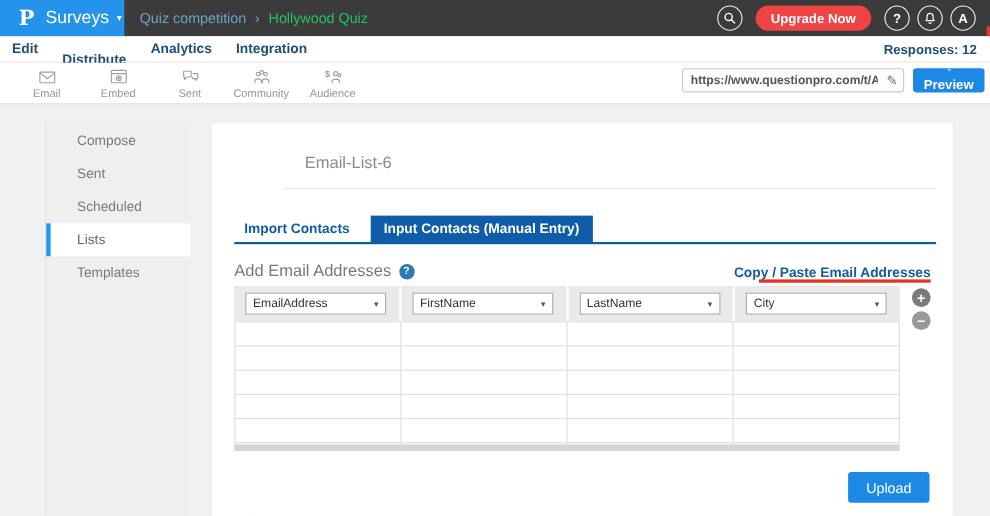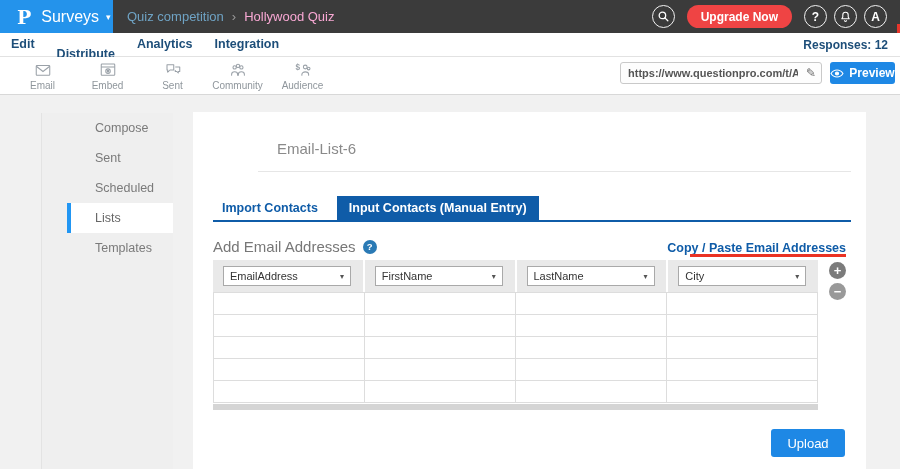--- a/index.html
+++ b/index.html
@@ -12,43 +12,43 @@
   }
   
   .topbar { position:absolute; left:0; top:0; width:900px; height:33px; background:#3b3b3b; display:flex; align-items:center; }
   .logo-box { width:113px; height:33px; background:#2493eb; display:flex; align-items:center; color:#fff; flex:0 0 auto; cursor:pointer; }
   .logo-p { font-family:"DejaVu Serif",serif; font-size:19px; font-weight:bold; margin-left:17px; }
   .product-label { font-size:16px; margin-left:10px; }
   .tb-caret { font-size:9px; margin-left:7px; }
   .breadcrumb { margin-left:14px; font-size:13px; display:flex; align-items:center; gap:8px; white-space:nowrap; }
   .bc-parent { color:#6fa3c4; cursor:pointer; }
   .bc-sep { color:#9a9a9a; font-size:13px; }
-  .bc-current { color:#f9a8d4; }
+  .bc-current { color:#22c55e; }
   .topbar-right { margin-left:auto; display:flex; align-items:center; gap:7px; margin-right:13px; }
   .circle-btn { width:23px; height:23px; border:1.5px solid #f2f2f2; border-radius:50%; display:flex; align-items:center; justify-content:center; color:#fff; font-size:12px; font-weight:bold; cursor:pointer; flex:0 0 auto; }
   .upgrade { background:#ef4444; color:#fff; font-weight:bold; font-size:12px; height:23px; border-radius:12px; padding:0 14px; display:flex; align-items:center; cursor:pointer; margin:11px 5px; }
   .red-edge { position:absolute; left:897px; top:24px; width:3px; height:10px; background:#e8352b; }
   
   .navbar { position:absolute; left:0; top:33px; width:900px; height:24px; background:#fff; border-bottom:1px solid #e2e2e2; display:flex; align-items:center; font-size:12.5px; font-weight:bold; color:#1d4e79; }
   .nav-item { margin-left:22px; cursor:pointer; line-height:17px; }
   .nav-item:first-child { margin-left:11px; }
   .nav-item.active { border-bottom:2px solid #a16207;margin-top:21px; }
   .responses { margin-left:auto; margin-right:12px; font-size:12px; }
   
   .toolbar { position:absolute; left:0; top:57px; width:900px; height:38px; background:#fff; border-bottom:1px solid #d8d8d8; }
   .channels { position:absolute; left:10px; top:0; height:38px; display:flex; }
   .channel { width:65px; height:38px; display:flex; flex-direction:column; align-items:center; justify-content:center; gap:1px; cursor:pointer; }
   .channel svg { display:block; }
   .channel-label { font-size:10px; color:#8f969c; white-space:nowrap; }
   .url-box { position:absolute; left:620px; top:5px; width:202px; height:22px; background:#fdfdfd; border:1px solid #c9c9c9; border-radius:3px; display:flex; align-items:center; }
   .url-text { font-size:11px; color:#555; padding-left:7px; width:177px; white-space:nowrap; overflow:hidden; font-weight:bold; }
   .pencil { font-size:12px; color:#666; margin-left:auto; margin-right:5px; cursor:pointer; }
-  .preview-btn { position:absolute; left:830px; top:5px; width:65px; height:22px; background:#1e88e5; border-radius:3px; color:#fff; font-size:12px; font-weight:bold; display:flex; align-items:center; justify-content:center; gap:5px; cursor:pointer; }
-  
-  .sidebar { position:absolute; left:41px; top:113px; width:132px; bottom:0; background:#efefef; border-left:1px solid #e3e3e3;padding-left:25px; }
+  .preview-btn { position:absolute; left:830px; top:5px; width:65px; height:22px; background:#1e88e5; border-radius:3px; color:#fff; font-size:12px; font-weight:bold; display:flex; align-items:center; justify-content:center; gap:5px; cursor:pointer;flex-direction:column; }
+  
+  .sidebar { position:absolute; left:41px; top:113px; width:132px; bottom:0; background:#efefef; border-left:1px solid #e3e3e3; }
   .side-item { height:30px; display:flex; align-items:center; padding-left:28px; font-size:12.5px; color:#7a7a7a; cursor:pointer; }
   .side-item.active { background:#fff; border-left:4px solid #2196f3; padding-left:24px; color:#666; }
   
   .card { position:absolute; left:193px; top:112px; width:673px; bottom:0; background:#fff; }
   .list-title { position:absolute; left:84px; top:28px; font-size:15px; color:#8a8a8a; }
   .title-divider { position:absolute; left:65px; right:15px; top:59px; height:1px; background:#e6e6e6; }
   .tabs { position:absolute; left:20px; top:84px; height:24px; display:flex; align-items:stretch; }
   .tab { font-size:12.5px; font-weight:bold; color:#0f5ca8; padding:0 9px; display:flex; align-items:center; cursor:pointer; }
   .tab.active { background:#0f5ca8; color:#fff; margin-left:10px; padding:0 12px; }
   .tabs-underline { position:absolute; left:20px; right:15px; top:108px; height:2px; background:#0f5ca8; }

